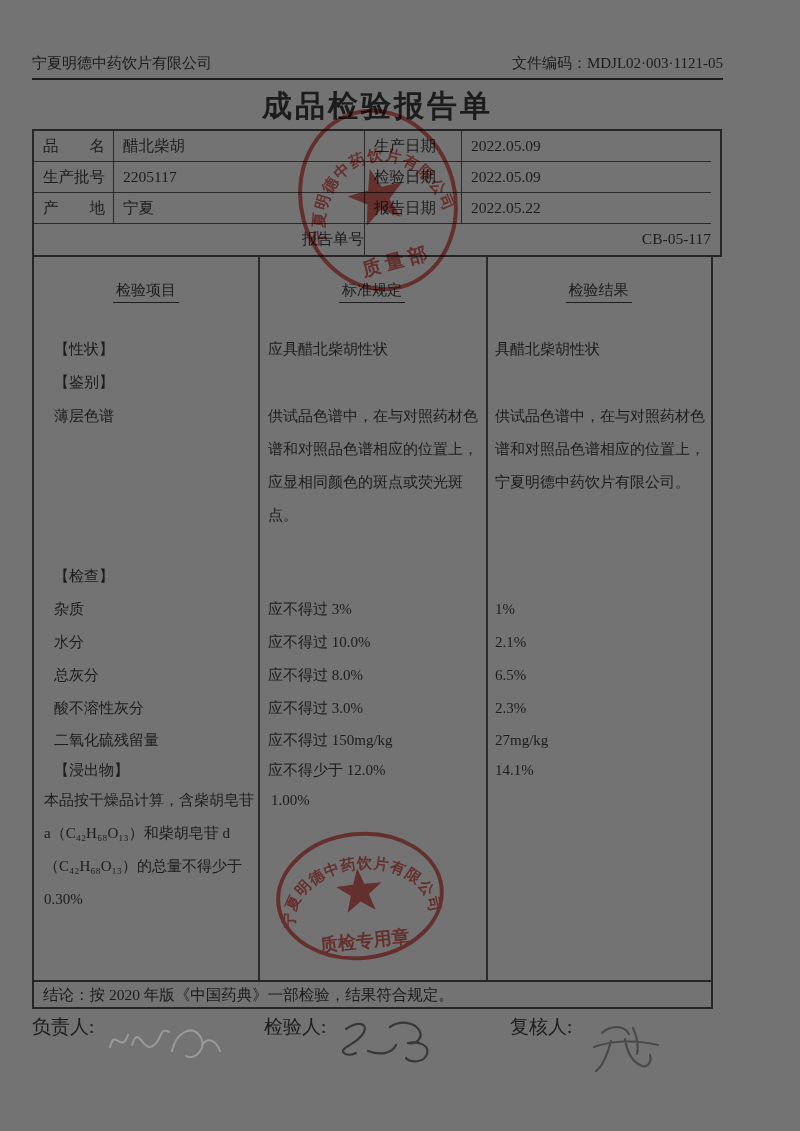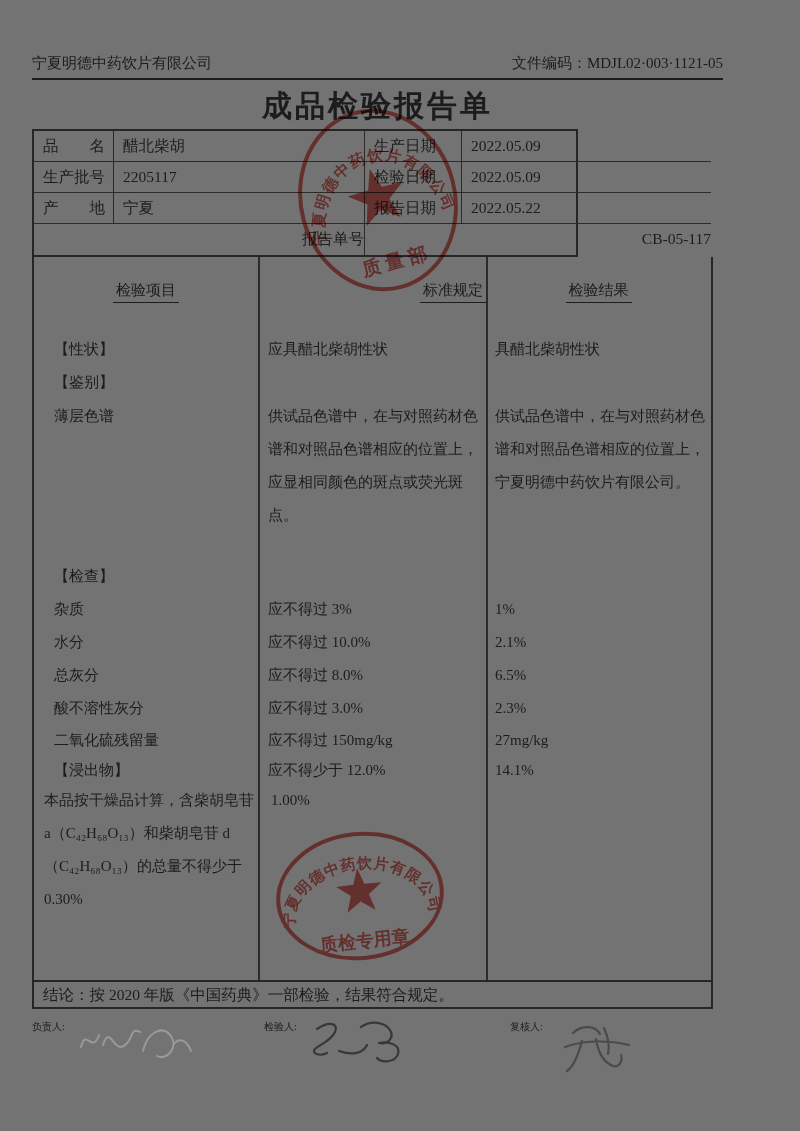--- a/index.html
+++ b/index.html
@@ -8,52 +8,52 @@
   .page { position:relative; width:800px; height:1131px; background:#737373; overflow:hidden; }
   .content { position:absolute; left:32px; top:54px; width:691px; }
 
   
   .doc-header { display:flex; justify-content:space-between; align-items:flex-end;
     font-size:15px; padding-bottom:5px; border-bottom:2px solid #1d1d1d; }
   .doc-title { text-align:center; font-size:30px; font-weight:bold;
     letter-spacing:3px; margin-top:5px; height:42px; line-height:42px; }
 
   
-  .info-grid { width:546px; margin-top:2px; border:2px solid #262626;
+  .info-grid { width:690px; margin-top:2px; border:2px solid #262626;
     display:grid; grid-template-columns:80px 251px 97px 249px; font-size:15.5px; }
   .ig-cell { height:31px; line-height:30px; padding-left:9px;
     border-right:1.5px solid #2b2b2b; border-bottom:1.5px solid #2b2b2b;
     white-space:nowrap; overflow:hidden; }
   .ig-cell.last-col { border-right:none; }
   .ig-cell.last-row { border-bottom:none; }
   .ig-cell.span2 { grid-column:span 2;text-align:right; }
 
   
   .main-table { position:relative; width:681px; height:725px;
     border:2px solid #262626; border-top:none; font-size:15px; }
   .vline { position:absolute; top:0; bottom:0; width:1.5px; background:#2b2b2b; }
   .vl1 { left:224px; } .vl2 { left:452px; }
   .mt-header { display:flex; height:52px; padding-top:24px; }
   .mt-hcell { text-align:center; }
-  .mt-hcell.h1 { width:224px; } .mt-hcell.h2 { width:228px;text-align:right; } .mt-hcell.h3 { flex:1; }
+  .mt-hcell.h1 { width:224px; } .mt-hcell.h2 { width:228px; } .mt-hcell.h3 { flex:1; }
   .mt-hcell span { display:inline-block; border-bottom:1.5px solid #1d1d1d; padding:0 3px 2px 3px; }
   .trow { display:flex; line-height:33px; }
   .c1 { width:224px; padding-left:20px; }
   .c2 { width:228px; padding-left:10px; padding-right:2px; }
   .c3 { flex:1; padding-left:9px; padding-right:4px; }
   .trow.first { margin-top:24px; }
   .trow.sect { margin-top:28px; }
   .trow.tall { min-height:99px; }
   .trow.h34 { height:34px;gap:11px; } .trow.h33 { height:33px; }
   .trow.h32 { height:32px; } .trow.h30 { height:30px; }
 
   
   .conclusion { width:681px; height:27px; line-height:25px; padding-left:9px;
     border:2px solid #262626; border-top:none; font-size:15.5px; }
-  .sig-row { display:flex; margin-top:4px; font-size:10px; }
+  .sig-row { display:flex; margin-top:4px; font-size:19px; }
   .sig-group { display:flex; align-items:flex-start; }
   .sig-group .lbl { line-height:28px; white-space:nowrap; }
   .sig-g1 { width:232px; } .sig-g2 { width:213px; } .sig-g3 { flex:1; }
   .sig-svg { margin-left:8px; margin-top:2px; }
 
   
   .stamp { position:absolute; mix-blend-mode:multiply; opacity:0.88; pointer-events:none; }
   .stamp-top { left:292px; top:102px; width:172px; height:196px; }
   .stamp-bottom { left:272px; top:828px; width:176px; height:136px; }
   .stamp text { font-family:"Liberation Serif","DejaVu Serif",serif; font-weight:bold; }

